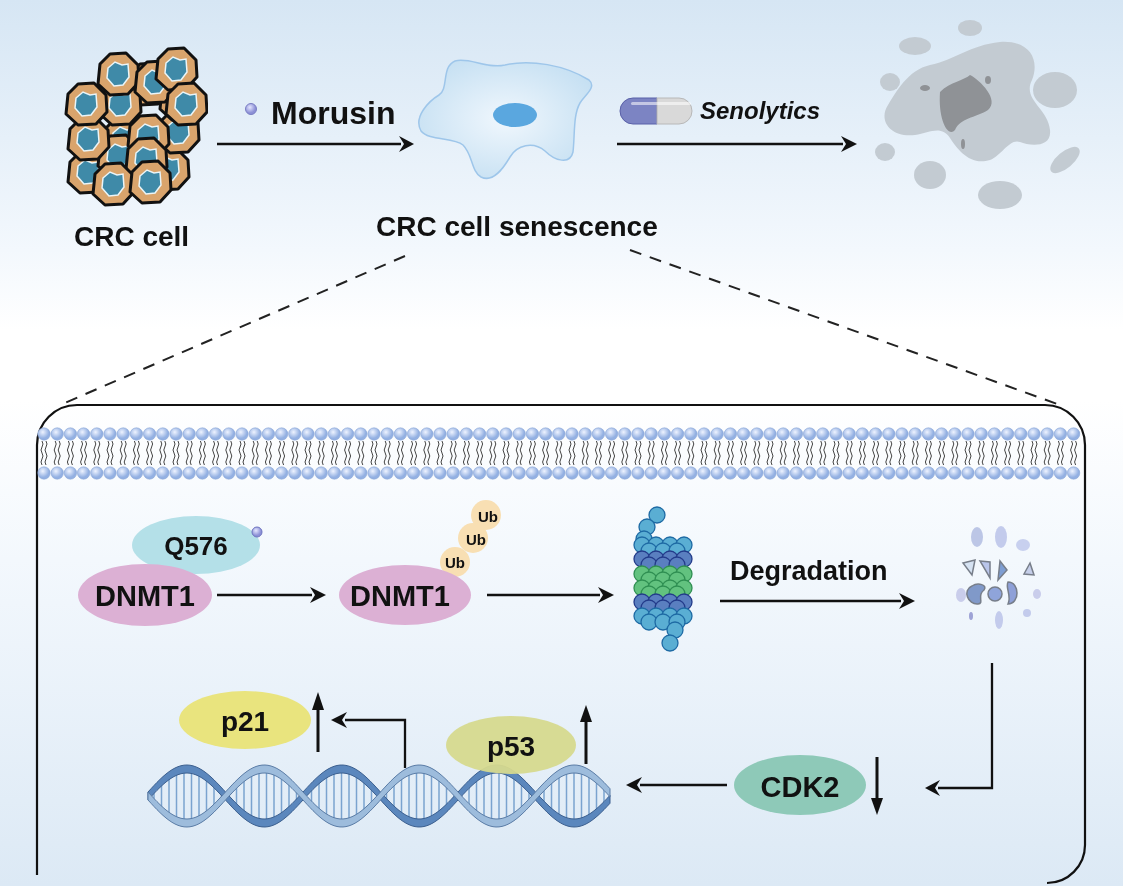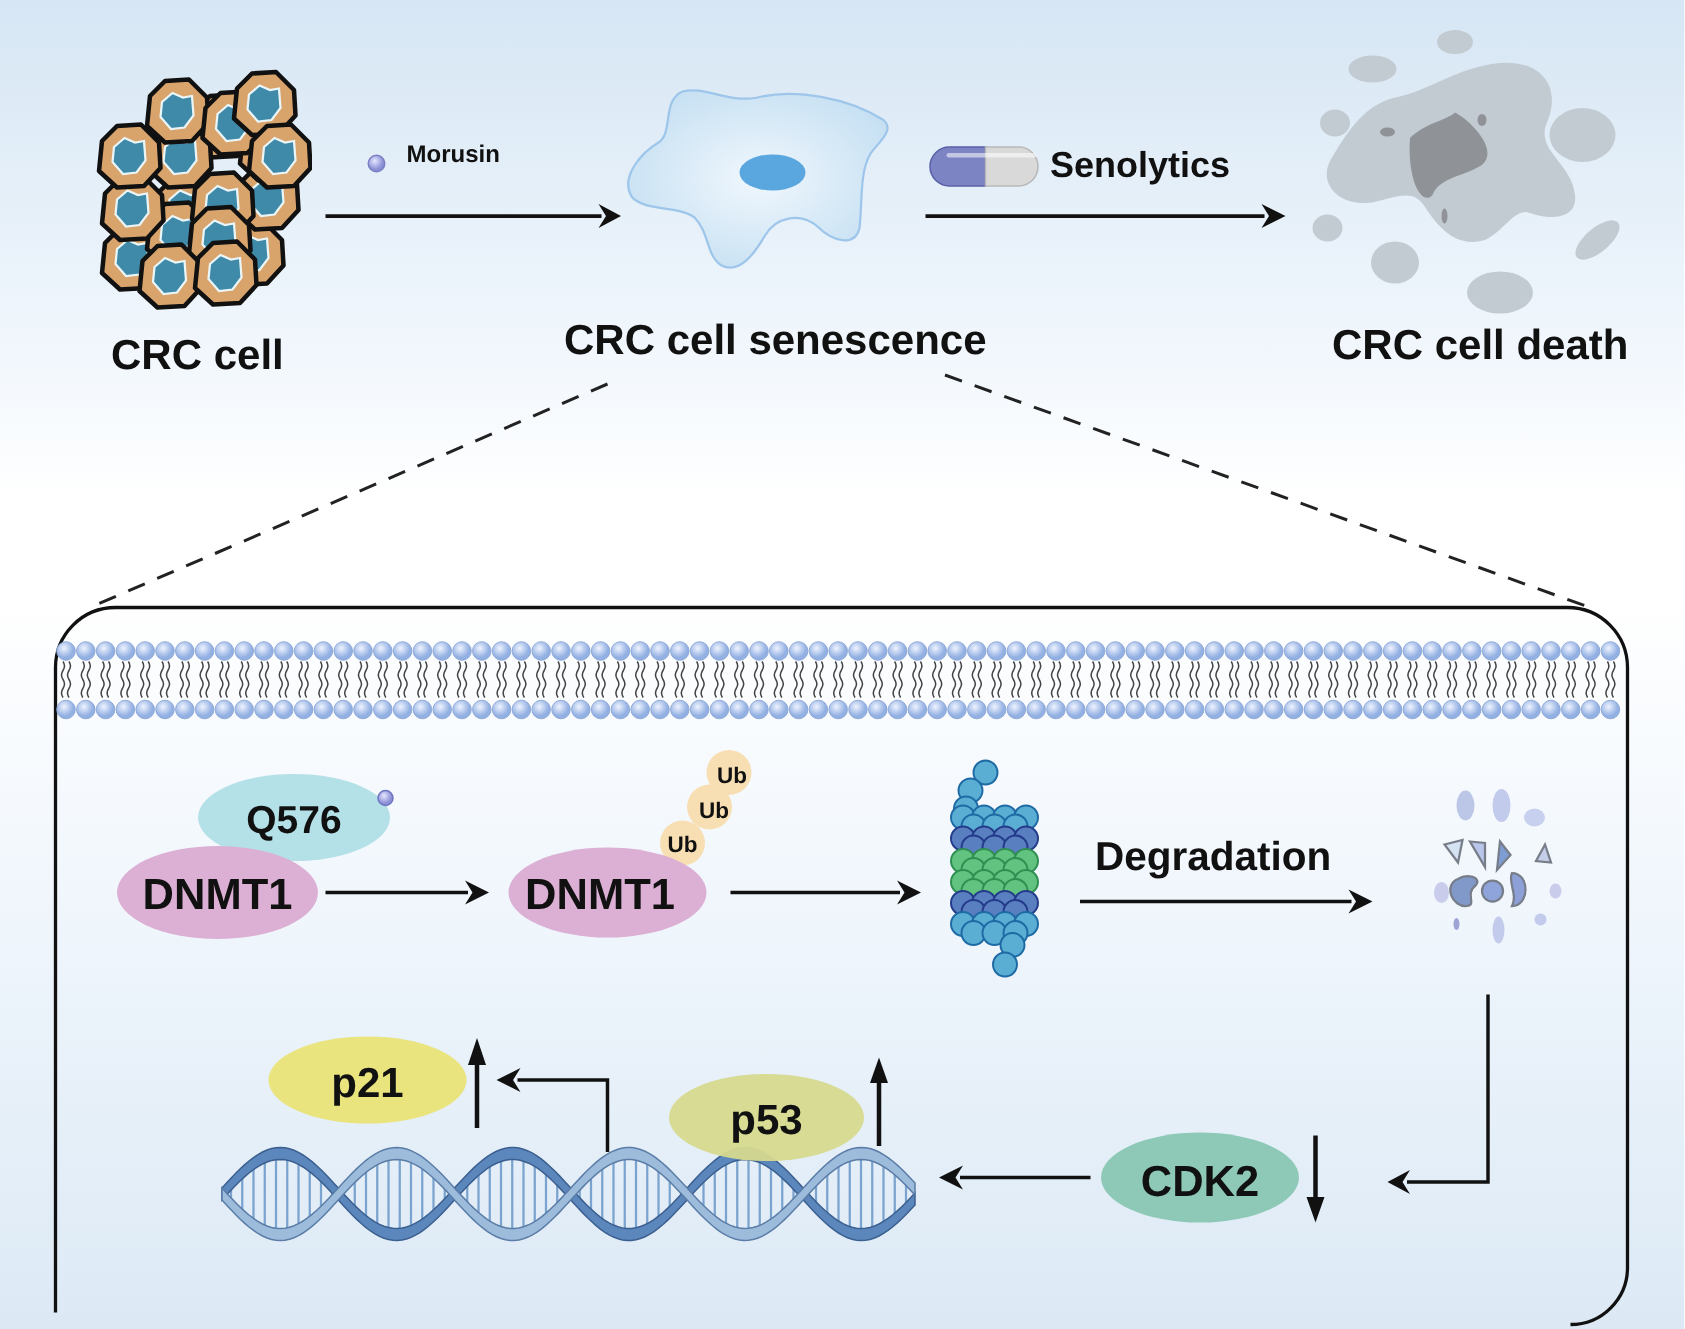--- a/index.html
+++ b/index.html
@@ -98,21 +98,21 @@
   </svg>
   <svg style="position:absolute;left:243px;top:101px" width="16" height="16">
     <defs>
         <radialGradient id="dotg" cx="40%" cy="35%">
           <stop offset="0" stop-color="#e4e6ff"></stop>
           <stop offset="1" stop-color="#8c90d6"></stop>
         </radialGradient>
       </defs>
     <circle cx="8" cy="8" r="5.5" fill="url(#dotg)" stroke="#7a7ec4" stroke-width="1"></circle>
   </svg>
-  <div class="lbl" style="left:271px;top:95px;font-size:16px;">Morusin</div>
+  <div class="lbl" style="left:271px;top:95px;font-size:32px;">Morusin</div>
 
   <svg style="position:absolute;left:415px;top:55px" width="185" height="130" viewBox="0 0 185 130">
     <defs>
         <radialGradient id="seng" cx="50%" cy="50%" r="60%">
           <stop offset="0" stop-color="#f0f7fd"></stop>
           <stop offset="1" stop-color="#c4dff2"></stop>
         </radialGradient>
       </defs>
     <path d="M40,6 C55,2 70,14 90,10 C115,4 150,10 174,25 C182,32 170,40 165,48 C158,60 160,80 158,97 C155,110 140,106 130,96 C118,86 102,90 95,102 C88,114 78,128 66,122 C56,116 58,100 48,90 C38,82 14,86 6,76 C-2,62 14,46 24,40 C34,34 26,12 40,6 Z" fill="url(#seng)" stroke="#9ec6ea" stroke-width="1.5"></path>
     <ellipse cx="100" cy="60" rx="22" ry="12" fill="#5aa7df"></ellipse>
@@ -121,40 +121,39 @@
 
   <svg style="position:absolute;left:615px;top:130px" width="245" height="30">
     <line x1="2" y1="14" x2="228" y2="14" stroke="#111" stroke-width="2.5"></line>
     <polygon points="226,6 242,14 226,22 231,14" fill="#111"></polygon>
   </svg>
   <svg style="position:absolute;left:617px;top:96px" width="80" height="32">
     <path d="M16,2 H40 V28 H16 A13,13 0 0 1 16,2 Z" fill="#7c84c3" stroke="#5960a8" stroke-width="1"></path>
     <path d="M40,2 H62 A13,13 0 0 1 62,28 H40 Z" fill="#d9d9d9" stroke="#b8b8b8" stroke-width="1"></path>
     <rect x="14" y="6" width="60" height="3" rx="1.5" fill="#fff" opacity="0.55"></rect>
   </svg>
-  <div class="lbl" style="left:700px;top:97px;font-size:24px;">Senolytics</div>
+  <div class="lbl" style="left:700px;top:97px;font-size:24px;font-style:italic;">Senolytics</div>
 
   <svg style="position:absolute;left:870px;top:20px" width="220" height="190" viewBox="0 0 220 190">
     <g fill="#c3cbd2">
       <path d="M60,45 C85,40 100,25 130,22 C160,20 170,40 162,60 C152,80 178,88 180,110 C182,128 160,126 150,122 C140,118 132,135 120,140 C100,146 88,130 80,118 C72,105 60,112 45,115 C20,118 8,100 18,85 C26,72 38,50 60,45 Z"></path>
       <ellipse cx="100" cy="8" rx="12" ry="8"></ellipse>
       <ellipse cx="45" cy="26" rx="16" ry="9"></ellipse>
       <ellipse cx="20" cy="62" rx="10" ry="9"></ellipse>
       <ellipse cx="185" cy="70" rx="22" ry="18"></ellipse>
       <ellipse cx="15" cy="132" rx="10" ry="9"></ellipse>
       <ellipse cx="60" cy="155" rx="16" ry="14"></ellipse>
       <ellipse cx="130" cy="175" rx="22" ry="14"></ellipse>
       <ellipse cx="195" cy="140" rx="18" ry="8" transform="rotate(-40 195 140)"></ellipse>
     </g>
     <path d="M70,72 C80,62 95,60 100,55 C110,60 130,80 118,90 C105,98 90,98 85,110 C78,118 68,100 70,72 Z" fill="#8f9296"></path>
     <ellipse cx="55" cy="68" rx="5" ry="3" fill="#8f9296"></ellipse>
     <ellipse cx="118" cy="60" rx="3" ry="4" fill="#8f9296"></ellipse>
     <ellipse cx="93" cy="124" rx="2" ry="5" fill="#8f9296"></ellipse>
   </svg>
-  <div class="lbl" style="left:888px;top:214px;font-size:28px;">CRC cell death</div>
 
   <svg style="position:absolute;left:0;top:240px" width="1123" height="180">
     <line x1="405" y1="16" x2="60" y2="165" stroke="#222" stroke-width="2" stroke-dasharray="12,9"></line>
     <line x1="630" y1="10" x2="1060" y2="165" stroke="#222" stroke-width="2" stroke-dasharray="12,9"></line>
   </svg>
 
   <svg style="position:absolute;left:0;top:0" width="1123" height="886" viewBox="0 0 1123 886">
     <defs>
       <radialGradient id="headg" cx="40%" cy="35%">
           <stop offset="0" stop-color="#eef3ff"></stop>

